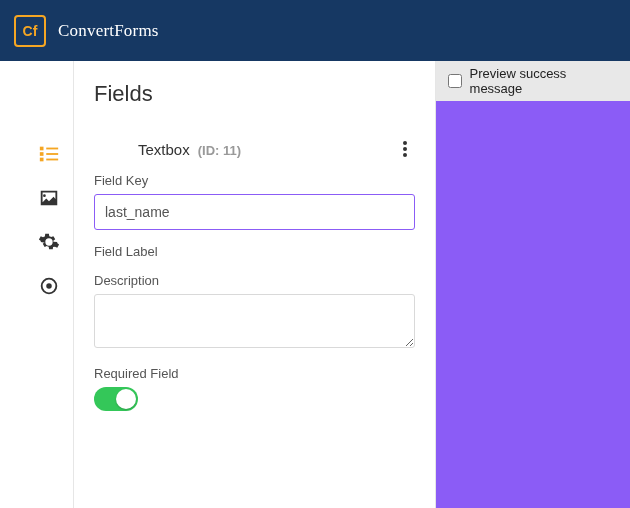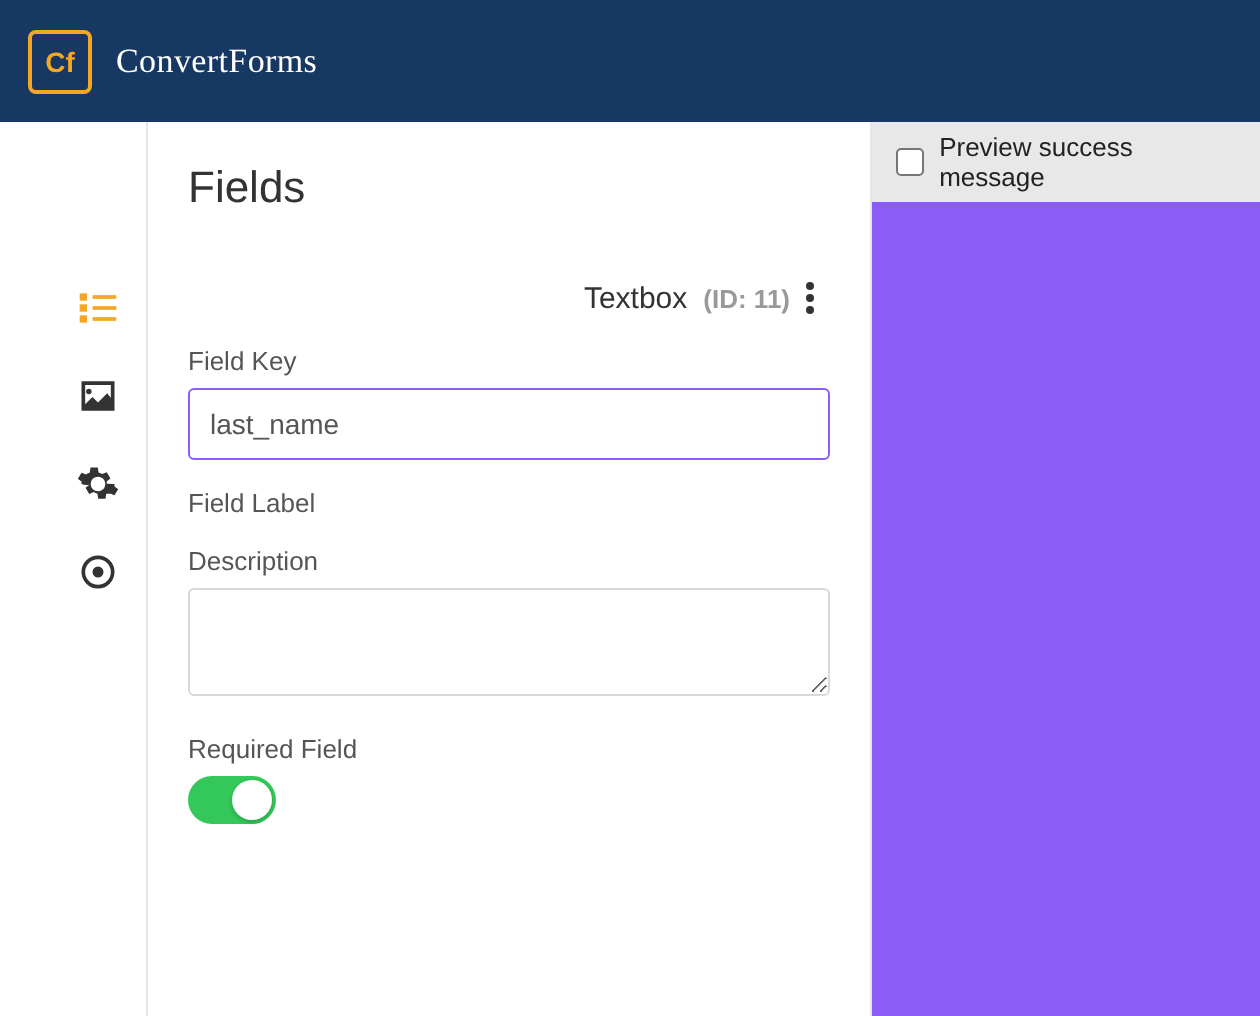--- a/index.html
+++ b/index.html
@@ -12,21 +12,21 @@
   .rails { width: 48px; display: flex; flex-direction: column; align-items: center; gap: 22px; padding-top: 82px; flex-shrink: 0; }
   .rails .ic { width: 22px; height: 22px; color: #333; display:flex;align-items:center;justify-content:center; cursor: pointer;}
   .rails .ic svg { width: 22px; height: 22px; }
   .rails .ic.active { color: #f5a623; }
   .panel { width: 363px; border-left: 1px solid #e6e6e6; border-right: 1px solid #e6e6e6; display: flex; flex-direction: column; flex-shrink: 0; background: #fff; }
   .panel-title { font-size: 22px; color: #333; padding: 20px 20px 14px 20px; font-weight: 400; }
   .tabs { display: flex; gap: 28px; padding: 0 20px; border-bottom: 1px solid #e6e6e6; }
   .tab { font-size: 14px; color: #222; font-weight: 600; padding: 10px 0 12px 0; cursor: pointer; border-bottom: 3px solid transparent; }
   .tab.active { border-bottom-color: #f5a623; }
   .field-section { padding: 18px 20px 0 20px; flex:1; overflow:auto;}
-  .section-head { display: flex; align-items: center; justify-content: flex-end; margin-bottom: 14px; }
+  .section-head { display: flex; align-items: center; justify-content: space-between; margin-bottom: 14px; margin-left: 44px; }
   .section-title { font-size: 15px; color: #333; display:flex;align-items:baseline;gap:8px;}
   .section-sub { font-size: 13px; color: #999; font-weight: 700; }
   .kebab { width: 20px; height: 20px; display:flex;align-items:center;justify-content:center; cursor:pointer; color:#333;}
   .kebab svg { width: 4px; height: 16px; }
   .form-row { margin-bottom: 14px; }
   .form-label { font-size: 13px; color: #555; margin-bottom: 6px; display:block;}
   .form-input { width: 100%; height: 36px; border: 1px solid #8b5cf6; border-radius: 3px; padding: 0 10px; font-size: 14px; color: #555; background:#fff;}
   .form-textarea { width: 100%; height: 54px; border: 1px solid #d9d9d9; border-radius: 3px; padding: 8px 10px; font-size: 14px; color:#555; resize: both; background:#fff;}
   .toggle { width: 44px; height: 24px; background: #34c759; border-radius: 12px; position: relative; cursor: pointer; }
   .toggle .knob { position: absolute; width: 20px; height: 20px; background: #fff; border-radius: 50%; top: 2px; right: 2px; box-shadow: 0 1px 2px rgba(0,0,0,0.2);}

